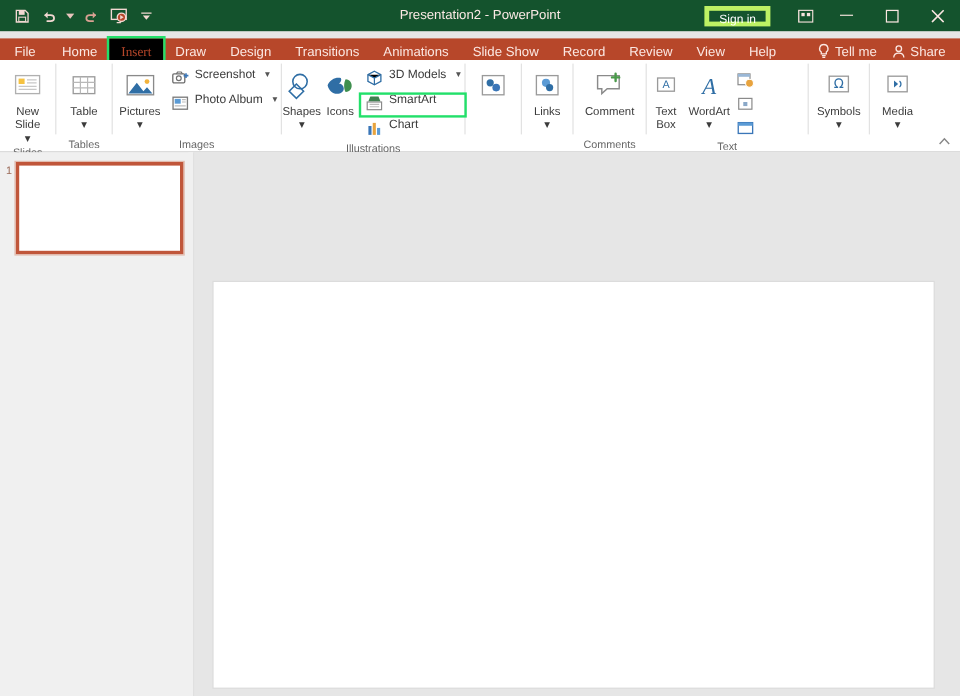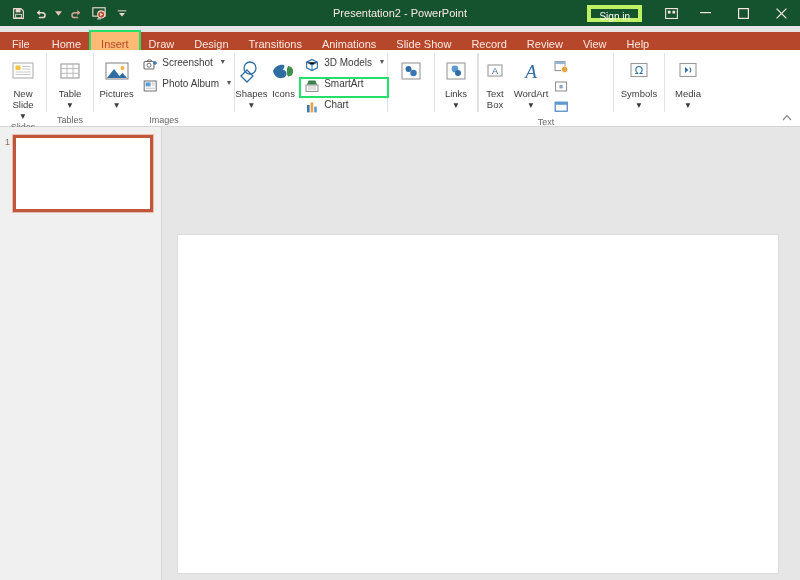--- a/index.html
+++ b/index.html
@@ -43,21 +43,21 @@
   
   .tabstrip {
     position: absolute; left: 0; top: 32px; width: 800px; height: 24px;
     background: #b7472a; display: flex; align-items: flex-end;
   }
   .tab {
     height: 24px; line-height: 24px; padding: 0 10px; font-size: 11px;
     color: #fbe7e2; white-space: nowrap; position: relative;
   }
   .tab.file { padding: 0 12px; }
-  .tab.active { background: #fdba74; color: #b7472a; }
+  .tab.active { background: #000000; color: #b7472a; font-family: Liberation Serif, serif; }
   .tab.highlight::after {
     content: ""; position: absolute; left: -2px; top: -2px; right: -2px; bottom: 0px;
     border: 2px solid #22e06a; pointer-events: none;
   }
   .tabstrip-right { margin-left: auto; display: flex; align-items: center; height: 24px; }
   .tellme { display:flex; align-items:center; gap:4px; padding: 0 8px; color:#fbe7e2; font-size:11px; height:24px; }
   .share { display:flex; align-items:center; gap:4px; padding: 0 12px 0 4px; color:#fbe7e2; font-size:11px; height:24px; }
 
   
   .ribbon {
@@ -207,20 +207,40 @@
     <div class="tab">Draw</div>
     <div class="tab">Design</div>
     <div class="tab">Transitions</div>
     <div class="tab">Animations</div>
     <div class="tab">Slide Show</div>
     <div class="tab">Record</div>
     <div class="tab">Review</div>
     <div class="tab">View</div>
     <div class="tab">Help</div>
 
+    <div class="tabstrip-right">
+      <div class="tellme">
+        <span>
+          <svg width="11" height="13" viewBox="0 0 11 13">
+              <path d="M5.5 1.1a3.5 3.5 0 0 0-2.1 6.3v1.5h4.2V7.4A3.5 3.5 0 0 0 5.5 1.1z" fill="none" stroke="#fbe7e2" stroke-width="1.1"></path>
+              <path d="M3.9 10.4h3.2M4.3 11.8h2.4" stroke="#fbe7e2" stroke-width="1.1"></path>
+            </svg>
+        </span>
+        <span>Tell me</span>
+      </div>
+      <div class="share">
+        <span>
+          <svg width="12" height="12" viewBox="0 0 12 12">
+              <circle cx="6" cy="3.6" r="2.3" fill="none" stroke="#fbe7e2" stroke-width="1.1"></circle>
+              <path d="M1.8 11c0-2.4 1.9-3.8 4.2-3.8S10.2 8.6 10.2 11" fill="none" stroke="#fbe7e2" stroke-width="1.1"></path>
+            </svg>
+        </span>
+        <span>Share</span>
+      </div>
+    </div>
   </div>
 
   <div class="ribbon">
 
     <div class="group" style="width:46px;">
       <div class="group-body">
         <div class="bigbtn" style="width:46px;">
           <span class="ico">
             <svg width="26" height="26" viewBox="0 0 26 26">
                 <rect x="3" y="4" width="20" height="15" fill="#ffffff" stroke="#b0b0b0" stroke-width="1.1"></rect>
@@ -344,20 +364,21 @@
               <svg width="14" height="14" viewBox="0 0 14 14">
                   <rect x="2" y="5" width="2.6" height="7.4" fill="#3a76b8"></rect>
                   <rect x="5.6" y="2.4" width="2.6" height="10" fill="#e8a33d"></rect>
                   <rect x="9.2" y="6.6" width="2.6" height="5.8" fill="#5b9bd5"></rect>
                 </svg>
             </span>
             <span>Chart</span>
           </div>
         </div>
       </div>
+      <div class="group-label">Illustrations</div>
     </div>
     <div class="group-sep"></div>
 
     <div class="group" style="width:46px;">
       <div class="group-body">
         <div class="bigbtn" style="width:46px;gap:40px;">
           <span class="ico">
             <svg width="26" height="26" viewBox="0 0 26 26">
                 <rect x="4" y="4" width="18" height="16" fill="#ffffff" stroke="#9a9a9a" stroke-width="1.1"></rect>
                 <circle cx="10.5" cy="10" r="3" fill="#2f6ea5"></circle>
@@ -384,20 +405,34 @@
               </svg>
           </span>
           <span class="lbl">Links</span>
           <span class="car">▾</span>
         </div>
       </div>
       <div class="group-label"></div>
     </div>
     <div class="group-sep"></div>
 
+    <div class="group" style="width:60px;">
+      <div class="group-body">
+        <div class="bigbtn" style="width:60px;">
+          <span class="ico">
+            <svg width="28" height="26" viewBox="0 0 28 26">
+                <path d="M4 4h18v11H12l-4.5 4v-4H4z" fill="#ffffff" stroke="#8a8a8a" stroke-width="1.2"></path>
+                <path d="M19 2.5v6M16 5.5h6" stroke="#4a9a4a" stroke-width="2" stroke-linecap="round"></path>
+              </svg>
+          </span>
+          <span class="lbl">Comment</span>
+        </div>
+      </div>
+      <div class="group-label">Comments</div>
+    </div>
     <div class="group-sep"></div>
 
     <div class="group" style="width:134px;">
       <div class="group-body">
         <div class="bigbtn" style="width:32px;">
           <span class="ico">
             <svg width="24" height="24" viewBox="0 0 24 24">
                 <rect x="5" y="5" width="14" height="11" fill="#ffffff" stroke="#9a9a9a" stroke-width="1.1"></rect>
                 <text x="12" y="13.5" font-size="9" fill="#2f6ea5" text-anchor="middle" font-family="Liberation Sans, sans-serif">A</text>
               </svg>

